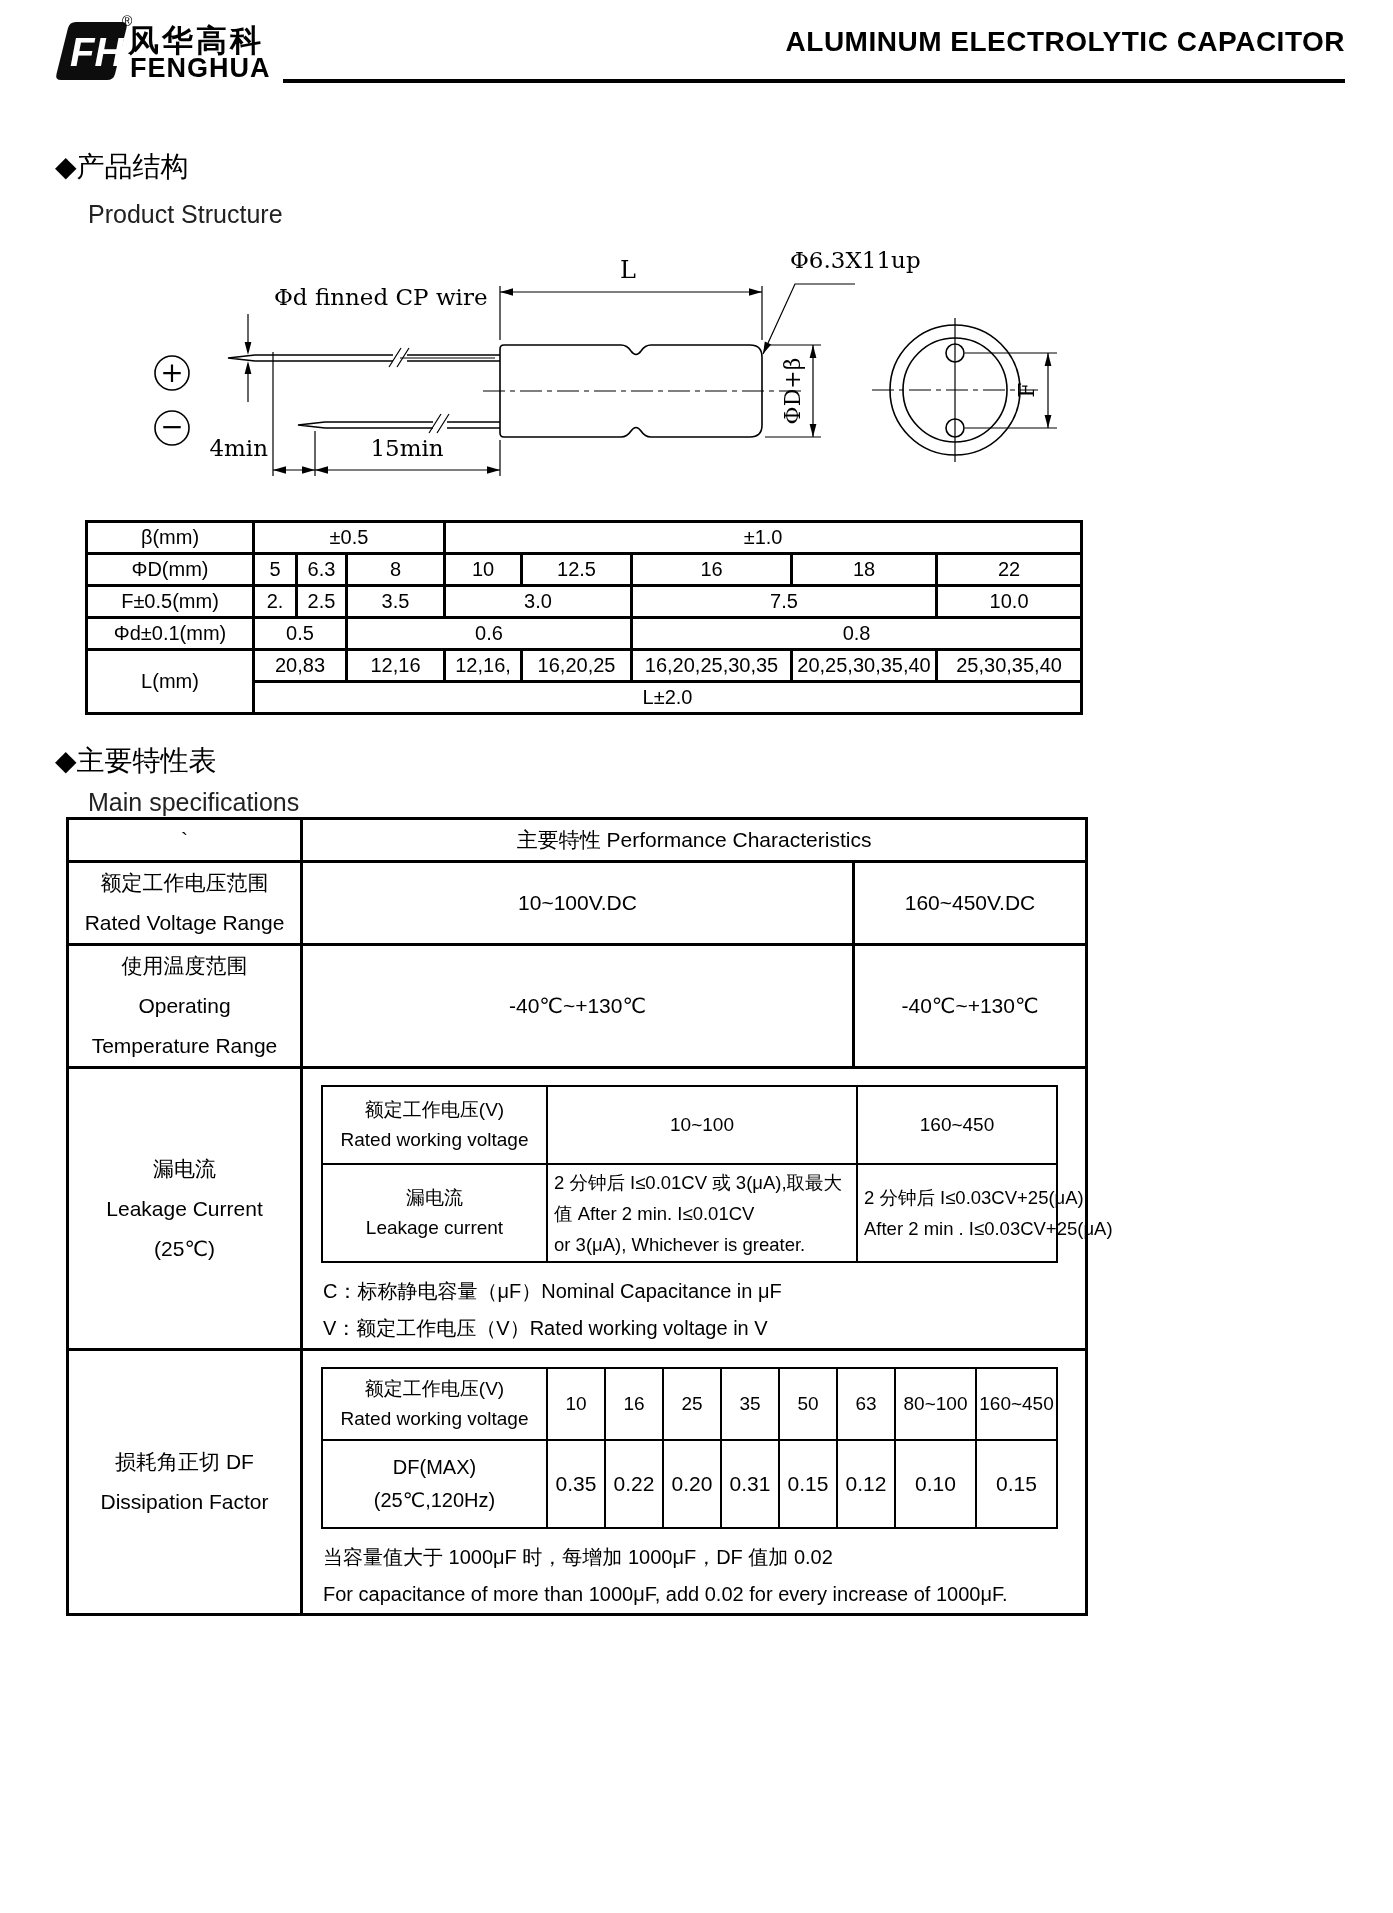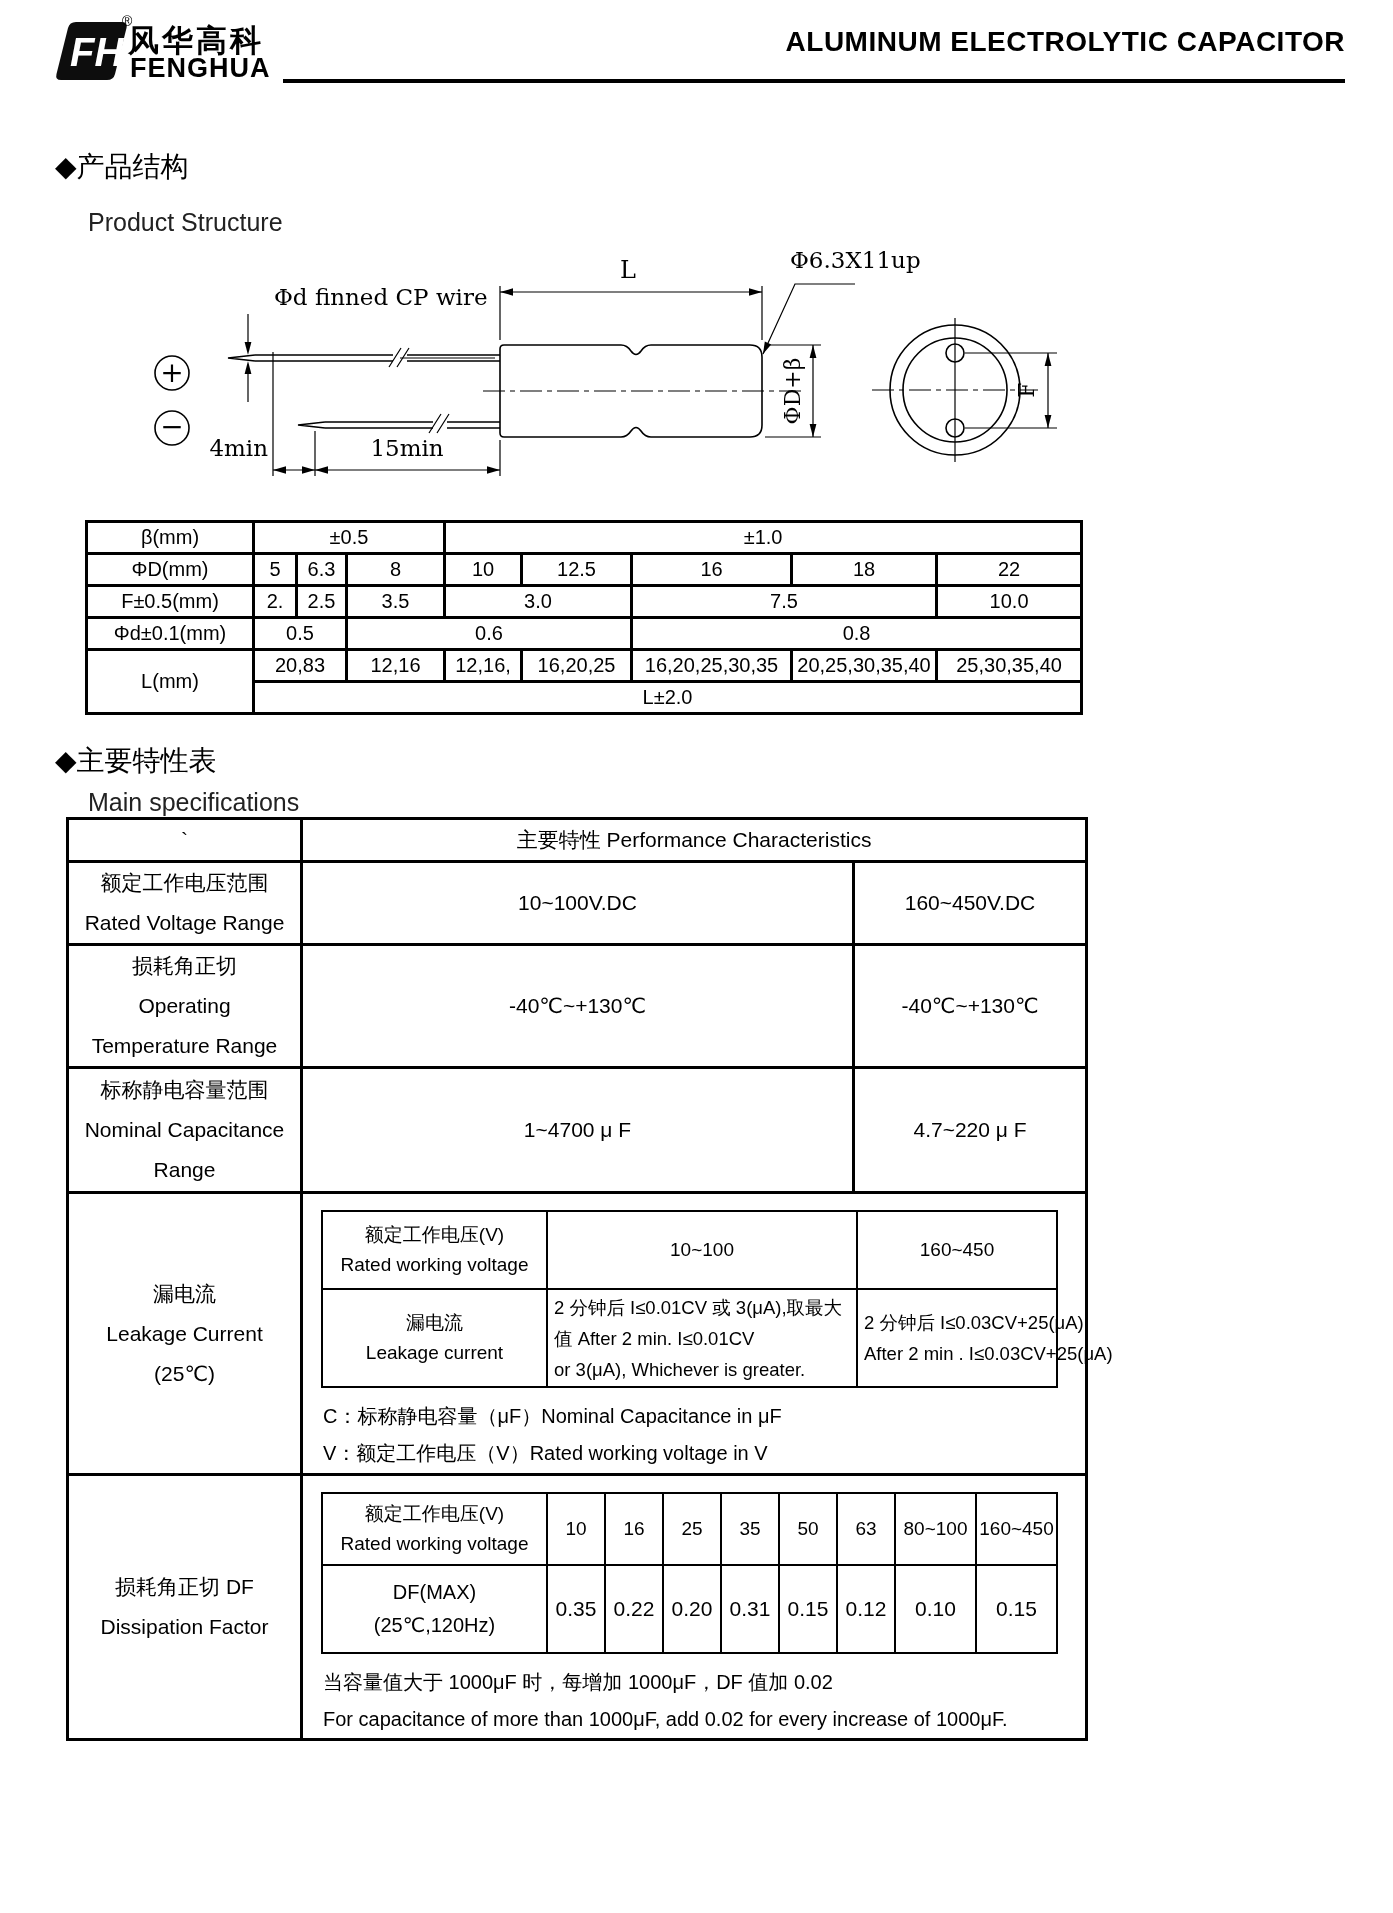--- a/index.html
+++ b/index.html
@@ -15,21 +15,21 @@
   #logo-mark { left:48px; top:14px; width:86px; height:72px; }
   #logo-cn { left:128px; top:20px; font-size:31px; font-weight:bold; letter-spacing:3px; }
   #logo-en { left:130px; top:53px; font-size:27px; font-weight:bold; letter-spacing:1px; }
   #doc-title { right:48px; top:26px; font-size:28px; font-weight:bold; letter-spacing:0.5px; }
   #header-rule { left:283px; top:79px; width:1062px; height:4px; background:#000; }
 
   
   .h-cn { font-size:28px; color:#000; }
   .h-en { font-size:25px; color:#222; }
   #ps-heading-cn { left:55px; top:148px; }
-  #ps-heading-en { left:88px; top:208px; }
+  #ps-heading-en { left:88px; top:200px; }
   #spec-heading-cn { left:55px; top:742px; }
   #spec-heading-en { left:88px; top:788px; }
 
   
   #drawing { left:100px; top:230px; width:1000px; height:285px; }
   #drawing text { font-family:"DejaVu Serif","Liberation Serif",serif; fill:#000; }
   .dwg-line { stroke:#000; stroke-width:1.6; fill:none; }
   .dwg-thin { stroke:#000; stroke-width:1.2; fill:none; }
   .dwg-center { stroke:#000; stroke-width:1.1; fill:none; stroke-dasharray:22 5 5 5; }
   .dwg-fill { fill:#000; stroke:none; }
@@ -241,35 +241,26 @@
       <tr>
         <td class="row-h82 lbl">
           <div>额定工作电压范围</div>
           <div>Rated Voltage Range</div>
         </td>
         <td>10~100V.DC</td>
         <td>160~450V.DC</td>
       </tr>
       <tr>
         <td class="row-h121 lbl">
-          <div>损耗角正切</div>
+          <div>使用温度范围</div>
           <div>Operating</div>
           <div>Temperature Range</div>
         </td>
         <td>-40℃~+130℃</td>
         <td>-40℃~+130℃</td>
-      </tr>
-      <tr>
-        <td class="row-h125 lbl">
-          <div>标称静电容量范围</div>
-          <div>Nominal Capacitance</div>
-          <div>Range</div>
-        </td>
-        <td>1~4700 μ F</td>
-        <td>4.7~220 μ F</td>
       </tr>
       <tr>
         <td class="row-h282 lbl">
           <div>漏电流</div>
           <div>Leakage Current</div>
           <div>(25℃)</div>
         </td>
         <td colspan="2" class="big-cell-top">
           <table class="nested">
             <colgroup>

